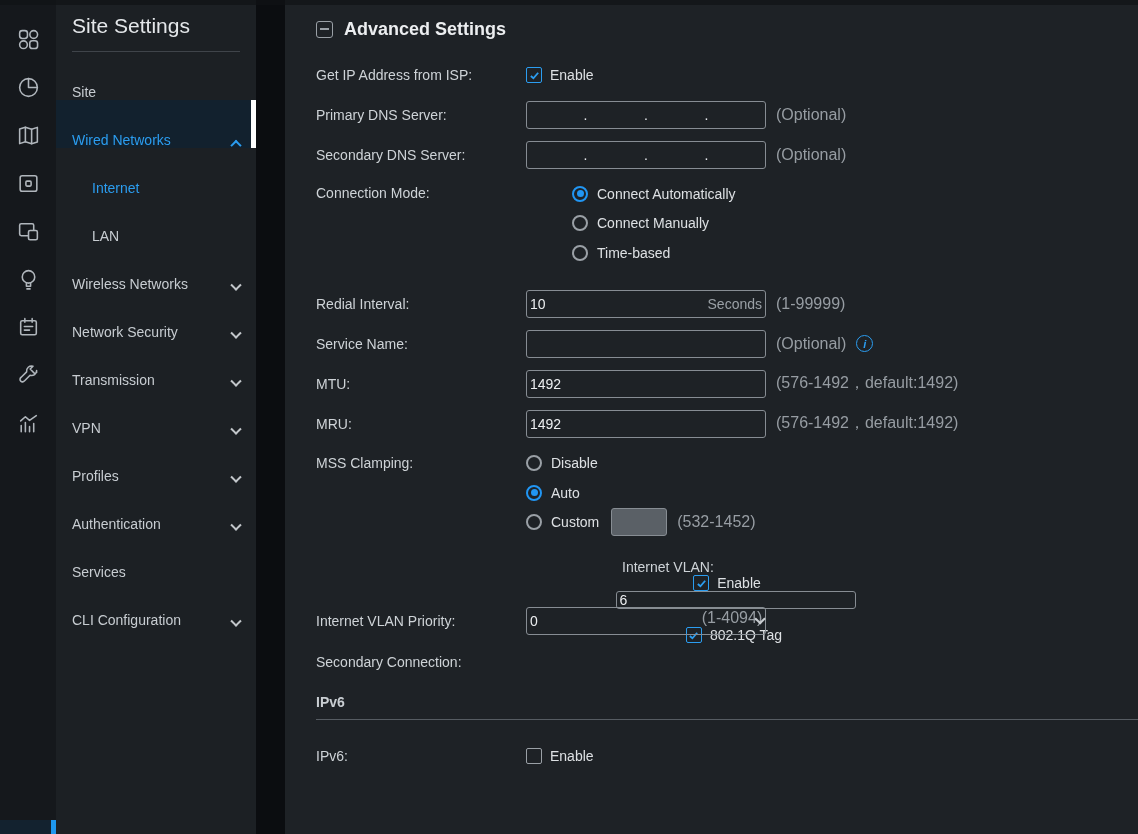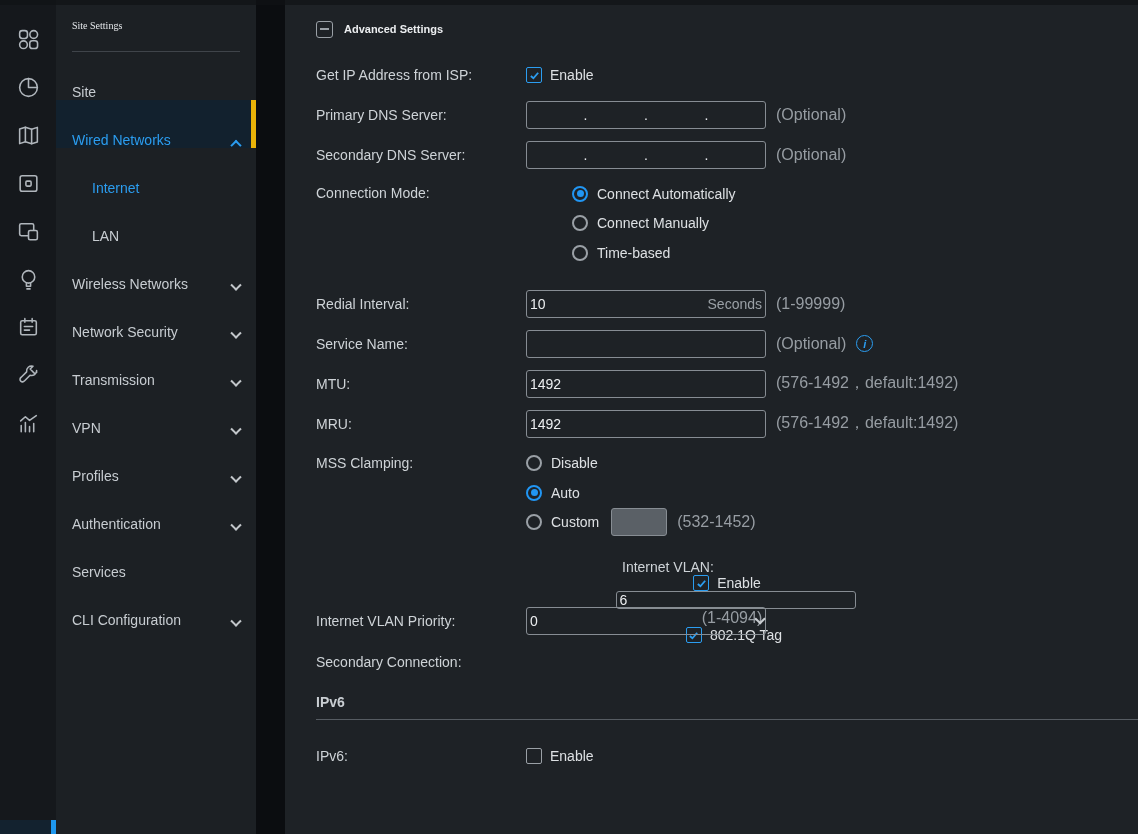--- a/index.html
+++ b/index.html
@@ -9,39 +9,39 @@
   .app::before { content:""; position:absolute; top:0; left:0; right:0; height:5px; background:#101316; opacity:.7; z-index:5; pointer-events:none; }
 
   
   .rail { width:56px; background:#15181c; position:relative; padding-top:15px; flex:none; }
   .rail-item { height:48px; display:flex; align-items:center; justify-content:center; cursor:pointer; }
   .rail-item svg { stroke:#b0b6bc; fill:none; stroke-width:1.5; stroke-linecap:round; stroke-linejoin:round; }
   .rail-active { position:absolute; bottom:0; left:0; width:56px; height:14px; background:#13222f; border-right:5px solid #1e97ee; }
 
   
   .menu { width:200px; background:#1c2024; flex:none; }
-  .menu-header { height:51px; display:flex; align-items:center; padding-left:16px; font-size:10px; color:#e4e7ea;font-family:Liberation Serif, serif; }
+  .menu-header { height:51px; display:flex; align-items:center; padding-left:16px; font-size:21px; color:#e4e7ea; }
   .menu-divider { height:1px; background:#3f444a; margin:0 16px; }
   .menu-item { height:48px; display:flex; align-items:flex-end; padding:0 16px; color:#c7ccd1; cursor:pointer; }
   .menu-item .mi-label { flex:1; }
   .menu-item.sub { padding-left:36px; }
-  .menu-item.selected { background:#12212e; border-right:5px solid #eab308; color:#2b9df0; padding-right:11px; }
+  .menu-item.selected { background:#12212e; border-right:5px solid #ffffff; color:#2b9df0; padding-right:11px; }
   .menu-item.active-child { color:#2b9df0; }
   .chev { width:8px; height:8px; border-right:2px solid #c3c7cb; border-bottom:2px solid #c3c7cb; transform:rotate(45deg) translate(-2px,-2px); flex:none; }
   .chev.up { border-color:#2b9df0; transform:rotate(-135deg) translate(-1px,-1px); }
 
   
   .gutter { width:29px; background:#0b0d10; flex:none; }
 
   
   .content { flex:1; background:#1e2226; overflow:hidden; }
   .sec-head { height:44px; display:flex; align-items:center; padding:14px 0 0 31px; }
   .collapse-box { width:17px; height:17px; border:1.5px solid #9aa0a6; border-radius:3px; display:flex; align-items:center; justify-content:center; cursor:pointer; flex:none; }
   .collapse-box .minus { width:9px; height:2px; background:#9aa0a6; }
-  .sec-title { margin-left:11px; font-weight:bold; color:#eceef0; font-size:11px; }
+  .sec-title { margin-left:11px; font-weight:bold; color:#eceef0; font-size:18px; }
 
   .form { padding-left:31px; }
   .row { display:flex; align-items:center; height:40px; }
   .row.first { margin-top:11px; }
   .flabel { width:210px; color:#ced3d7; flex:none; }
   .group { display:flex; }
   .group .flabel { padding-top:6px; }
   .stack .opt { height:29.5px; display:flex; align-items:center; }
 
   .tbox { width:240px; height:28px; border:1px solid #878d93; border-radius:3px; background:transparent;

